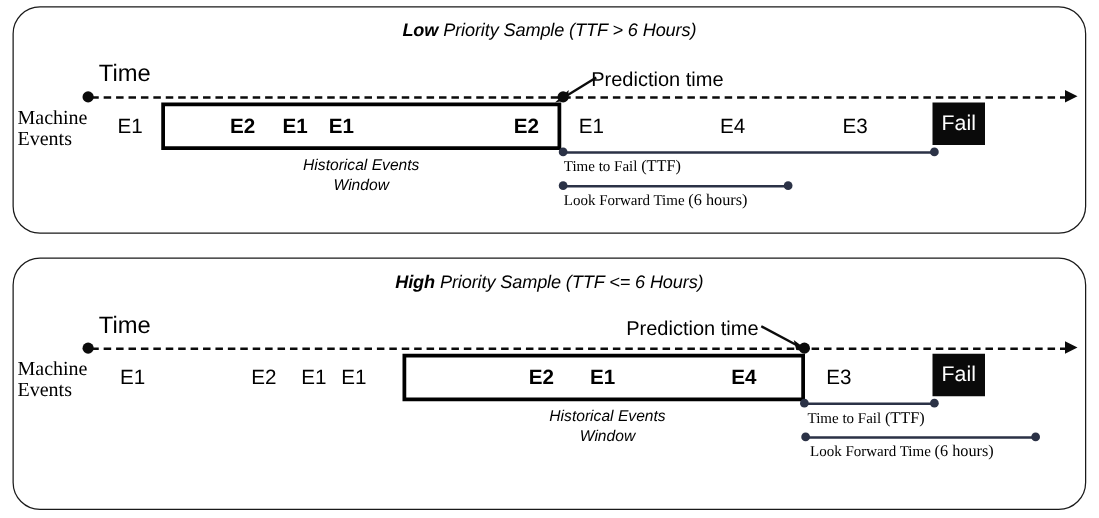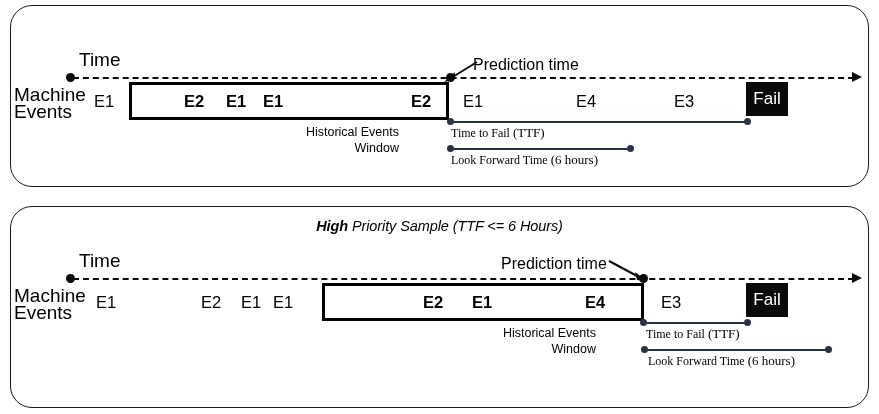--- a/index.html
+++ b/index.html
@@ -60,35 +60,37 @@
     border-left: 10px solid #0b0b0b;
   }
 
   .time-label {
     position: absolute;
     font-size: 19px;
     line-height: 19px;
   }
   .axis-side-label {
     position: absolute;
-    font-size: 19px;
+    font-size: 16px;
     line-height: 17px;
+    font-family: Liberation Serif, serif;
   }
 
   .hist-box {
     position: absolute;
     box-sizing: border-box;
     border: 3.5px solid #000000;
     background: transparent;
   }
   .hist-caption {
     position: absolute;
-    text-align: right;
+    text-align: center;
     font-size: 12.5px;
     line-height: 16px;
+    font-style: italic;
   }
 
   .event-label {
     position: absolute;
     font-size: 16.5px;
     line-height: 18px;
     white-space: nowrap;
   }
   .event-label.bold { font-weight: bold; }
 
@@ -132,20 +134,23 @@
     line-height: 14px;
     white-space: nowrap;
   }
   .callout-arrow { position: absolute; }
 </style>
 </head>
 <body>
 
 <div class="panel" id="panel-low">
 
+  <div class="panel-title" style="top:11px;">
+    <span class="emph">Low</span><span> Priority Sample (TTF &gt; 6 Hours)</span>
+  </div>
 
   <div class="axis-start-dot" style="left:55px; top:67px;"></div>
   <div class="timeline-axis" style="left:62px; top:71px; width:781px;"></div>
   <div class="axis-arrow" style="left:841px; top:66px;"></div>
 
   <div class="time-label" style="left:68px; top:44px;">Time</div>
 
   <div class="axis-side-label" style="left:3px; top:80px;">
     <div>Machine</div>
     <div>Events</div>

